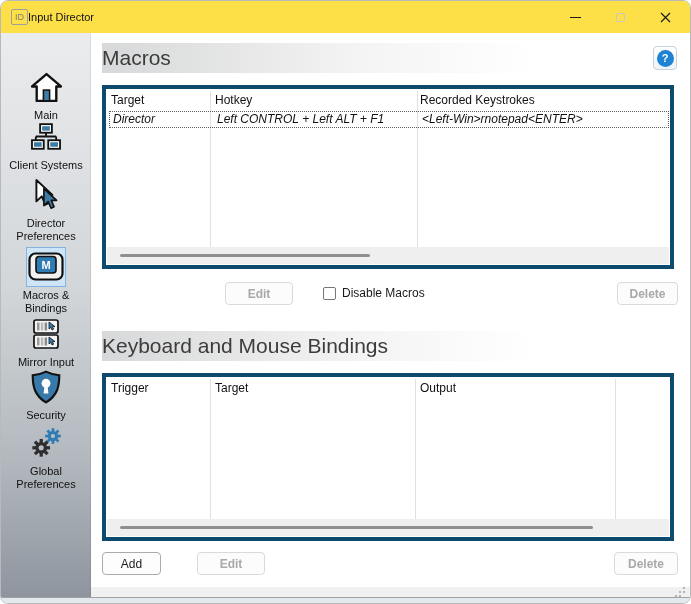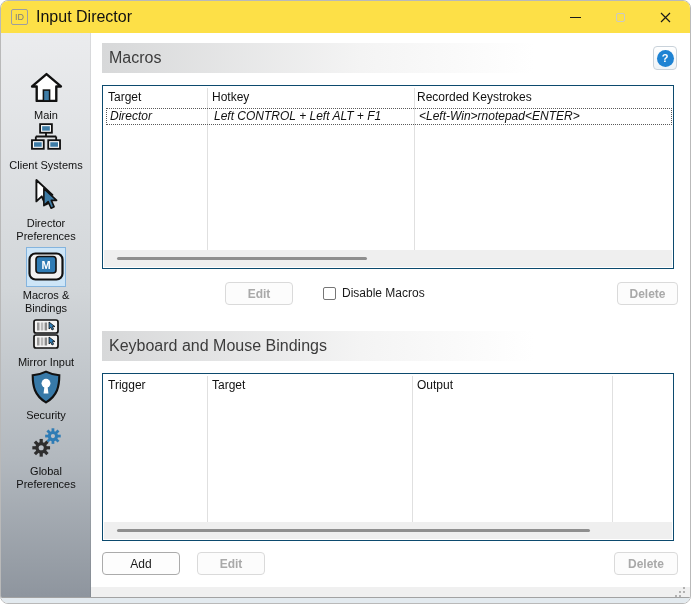--- a/index.html
+++ b/index.html
@@ -6,42 +6,42 @@
   html,body { margin:0; padding:0; background:#fff; }
   .window {
     position:relative; width:691px; height:604px; overflow:hidden;
     font-family:"Liberation Sans","DejaVu Sans",sans-serif;
     background:#fff; border:1px solid #b9b9b9; border-radius:8px;
   }
   
   .titlebar { position:absolute; left:0; top:0; right:0; height:32px; background:#fde047; display:flex; align-items:center; }
   .app-icon { margin-left:10px; width:17px; height:16px; border:1px solid #9e9e9e; border-radius:2px;
               font-size:9px; color:#7d7d7d; display:flex; align-items:center; justify-content:center; }
-  .win-title { margin-left:8px; font-size:16px; color:#111; }
+  .win-title { font-size:11px; color:#111; }
   .win-controls { position:absolute; right:2px; top:0; height:32px; display:flex; }
   .win-btn { width:45px; height:32px; display:flex; align-items:center; justify-content:center; cursor:pointer; }
   .glyph-min { width:11px; height:1px; background:#1a1a1a; }
   .glyph-max { width:9px; height:9px; border:1px solid #c9c9c9; border-radius:2px; }
   
   .sidebar { position:absolute; left:0; top:32px; width:90px; bottom:6px;
     background:linear-gradient(180deg,#ebecee 0%,#d2d6d9 45%,#b3b9bf 75%,#8e959e 100%);
     border-right:1px solid rgba(0,0,0,0.07); }
   .side-item { position:absolute; left:0; width:90px; display:flex; flex-direction:column; align-items:center; cursor:pointer; }
   .side-icon-box { width:40px; height:40px; display:flex; align-items:center; justify-content:center; }
   .side-icon-box.selected { background:#cde5f7; border:1px solid #84b4de; }
   .side-label { font-size:11px; line-height:13px; color:#111; text-align:center; margin-top:2px; width:86px; }
   
   .section-header { position:absolute; left:101px; width:576px; height:30px;
     background:linear-gradient(90deg,#d7d8d9 0%,#f4f4f4 45%,#fff 75%); display:flex; align-items:center; }
-  .section-title { font-size:16px; color:#3c3c3c; margin-left:7px; }
+  .section-title { font-size:21px; color:#3c3c3c; }
   .help-btn { position:absolute; right:1px; top:3px; width:24px; height:24px; border:1px solid #c9d2da; border-radius:4px;
     background:linear-gradient(#ffffff,#eef3f7); display:flex; align-items:center; justify-content:center; cursor:pointer; }
   .help-circle { width:17px; height:17px; border-radius:50%; background:#1e83d3; color:#fff; font-size:11px; font-weight:bold;
     display:flex; align-items:center; justify-content:center; }
-  .table { position:absolute; left:101px; width:572px; border:1px solid #0c4a6e; background:#fff;text-align:right; }
+  .table { position:absolute; left:101px; width:572px; border:4px solid #0c4a6e; background:#fff;text-align:right; }
   .th { position:absolute; top:0; height:22px; line-height:22px; font-size:12px; color:#111; }
   .col-sep { position:absolute; top:2px; width:1px; background:#e0e0e0; }
   .trow { position:absolute; left:3px; right:1px; top:22px; height:17px; border:1px dotted #5a5a5a; cursor:default;font-style:italic; }
   .td { position:absolute; top:0; height:15px; line-height:15px; font-size:12px; color:#111; white-space:nowrap; }
   .hscroll { position:absolute; left:1px; right:1px; bottom:1px; height:17px; background:#efefef; }
   .hthumb { position:absolute; top:7px; height:3px; background:#8f8f8f; border-radius:2px; cursor:pointer; }
   
   .btn { position:absolute; height:23px; background:#fdfdfd; border:1px solid #ababab; border-radius:4px;
     font-size:12px; color:#1a1a1a; display:flex; align-items:center; justify-content:center; cursor:pointer; }
   .btn.disabled { color:#a9a9a9; border-color:#dadada; background:#fcfcfc; cursor:default;font-weight:bold; }
@@ -220,21 +220,21 @@
     <div class="col-sep" style="left:309px; height:147px;"></div>
     <div class="col-sep" style="left:509px; height:147px;"></div>
     <div class="th" style="left:5px">Trigger</div>
     <div class="th" style="left:109px">Target</div>
     <div class="th" style="left:314px">Output</div>
     <div class="hscroll">
       <div class="hthumb" style="left:13px; width:473px;"></div>
     </div>
   </div>
 
-  <div class="btn" style="left:101px; top:551px; width:78px;">Add</div>
+  <div class="btn" style="left:101px; top:551px; width:59px;">Add</div>
   <div class="btn disabled" style="left:196px; top:551px; width:68px;">Edit</div>
   <div class="btn disabled" style="left:613px; top:551px; width:64px;">Delete</div>
 
   <div class="statusbar">
     <div class="grip"></div>
   </div>
   <div class="bottom-edge"></div>
 
 </div>
 

